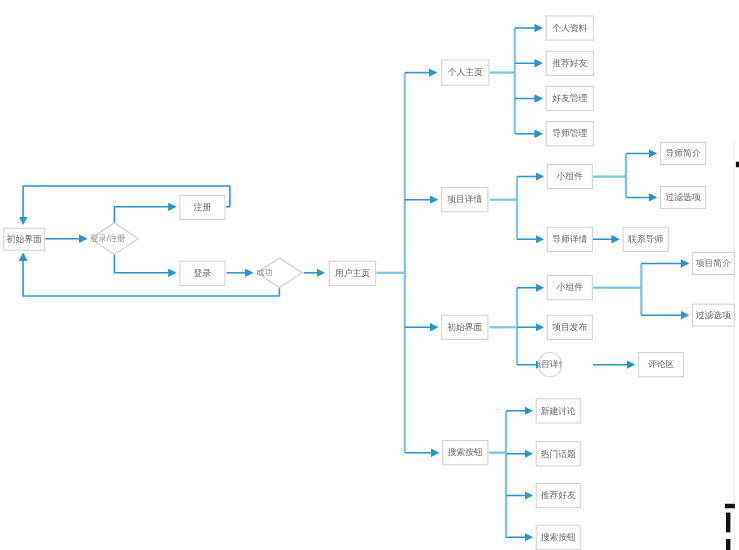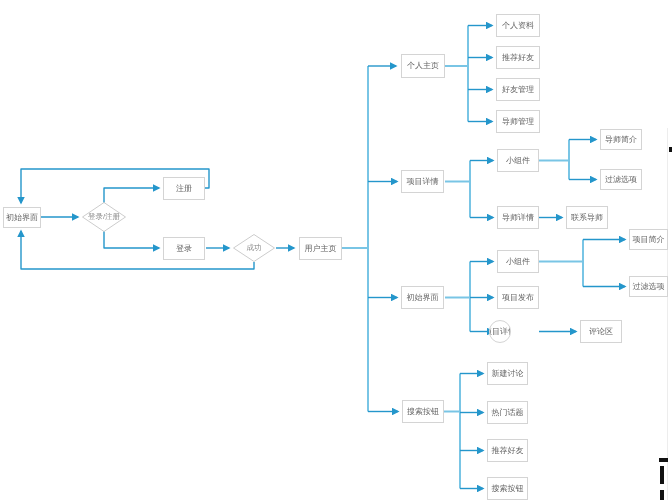--- a/index.html
+++ b/index.html
@@ -9,21 +9,21 @@
   }
   .edges{position:absolute;left:0;top:0;width:672px;height:500px;}
   .edge{fill:none;stroke:#2496cb;stroke-width:1.4;stroke-linejoin:round;stroke-linecap:butt;}
   .trunk{fill:none;stroke:#79c5e5;stroke-width:2;stroke-linejoin:round;}
   .node{
     position:absolute;box-sizing:border-box;display:flex;align-items:center;justify-content:center;
     background:#ffffff;border:1px solid #d4d4d4;color:#636363;font-size:8px;line-height:1;
     white-space:nowrap;overflow:hidden;
   }
   .diamond{
-    position:absolute;display:flex;align-items:center;justify-content:center;
+    position:absolute;display:flex;align-items:center;
     color:#8a8a8a;font-size:7.5px;line-height:1;white-space:nowrap;background:transparent;border:none;
   }
   .diamond svg{position:absolute;left:0;top:0;width:100%;height:100%;}
   .diamond .lbl{position:relative;z-index:1;}
   .mark{position:absolute;background:#111;}
   .edgeline{position:absolute;background:#ededed;}
 </style>
 </head>
 <body>
 

